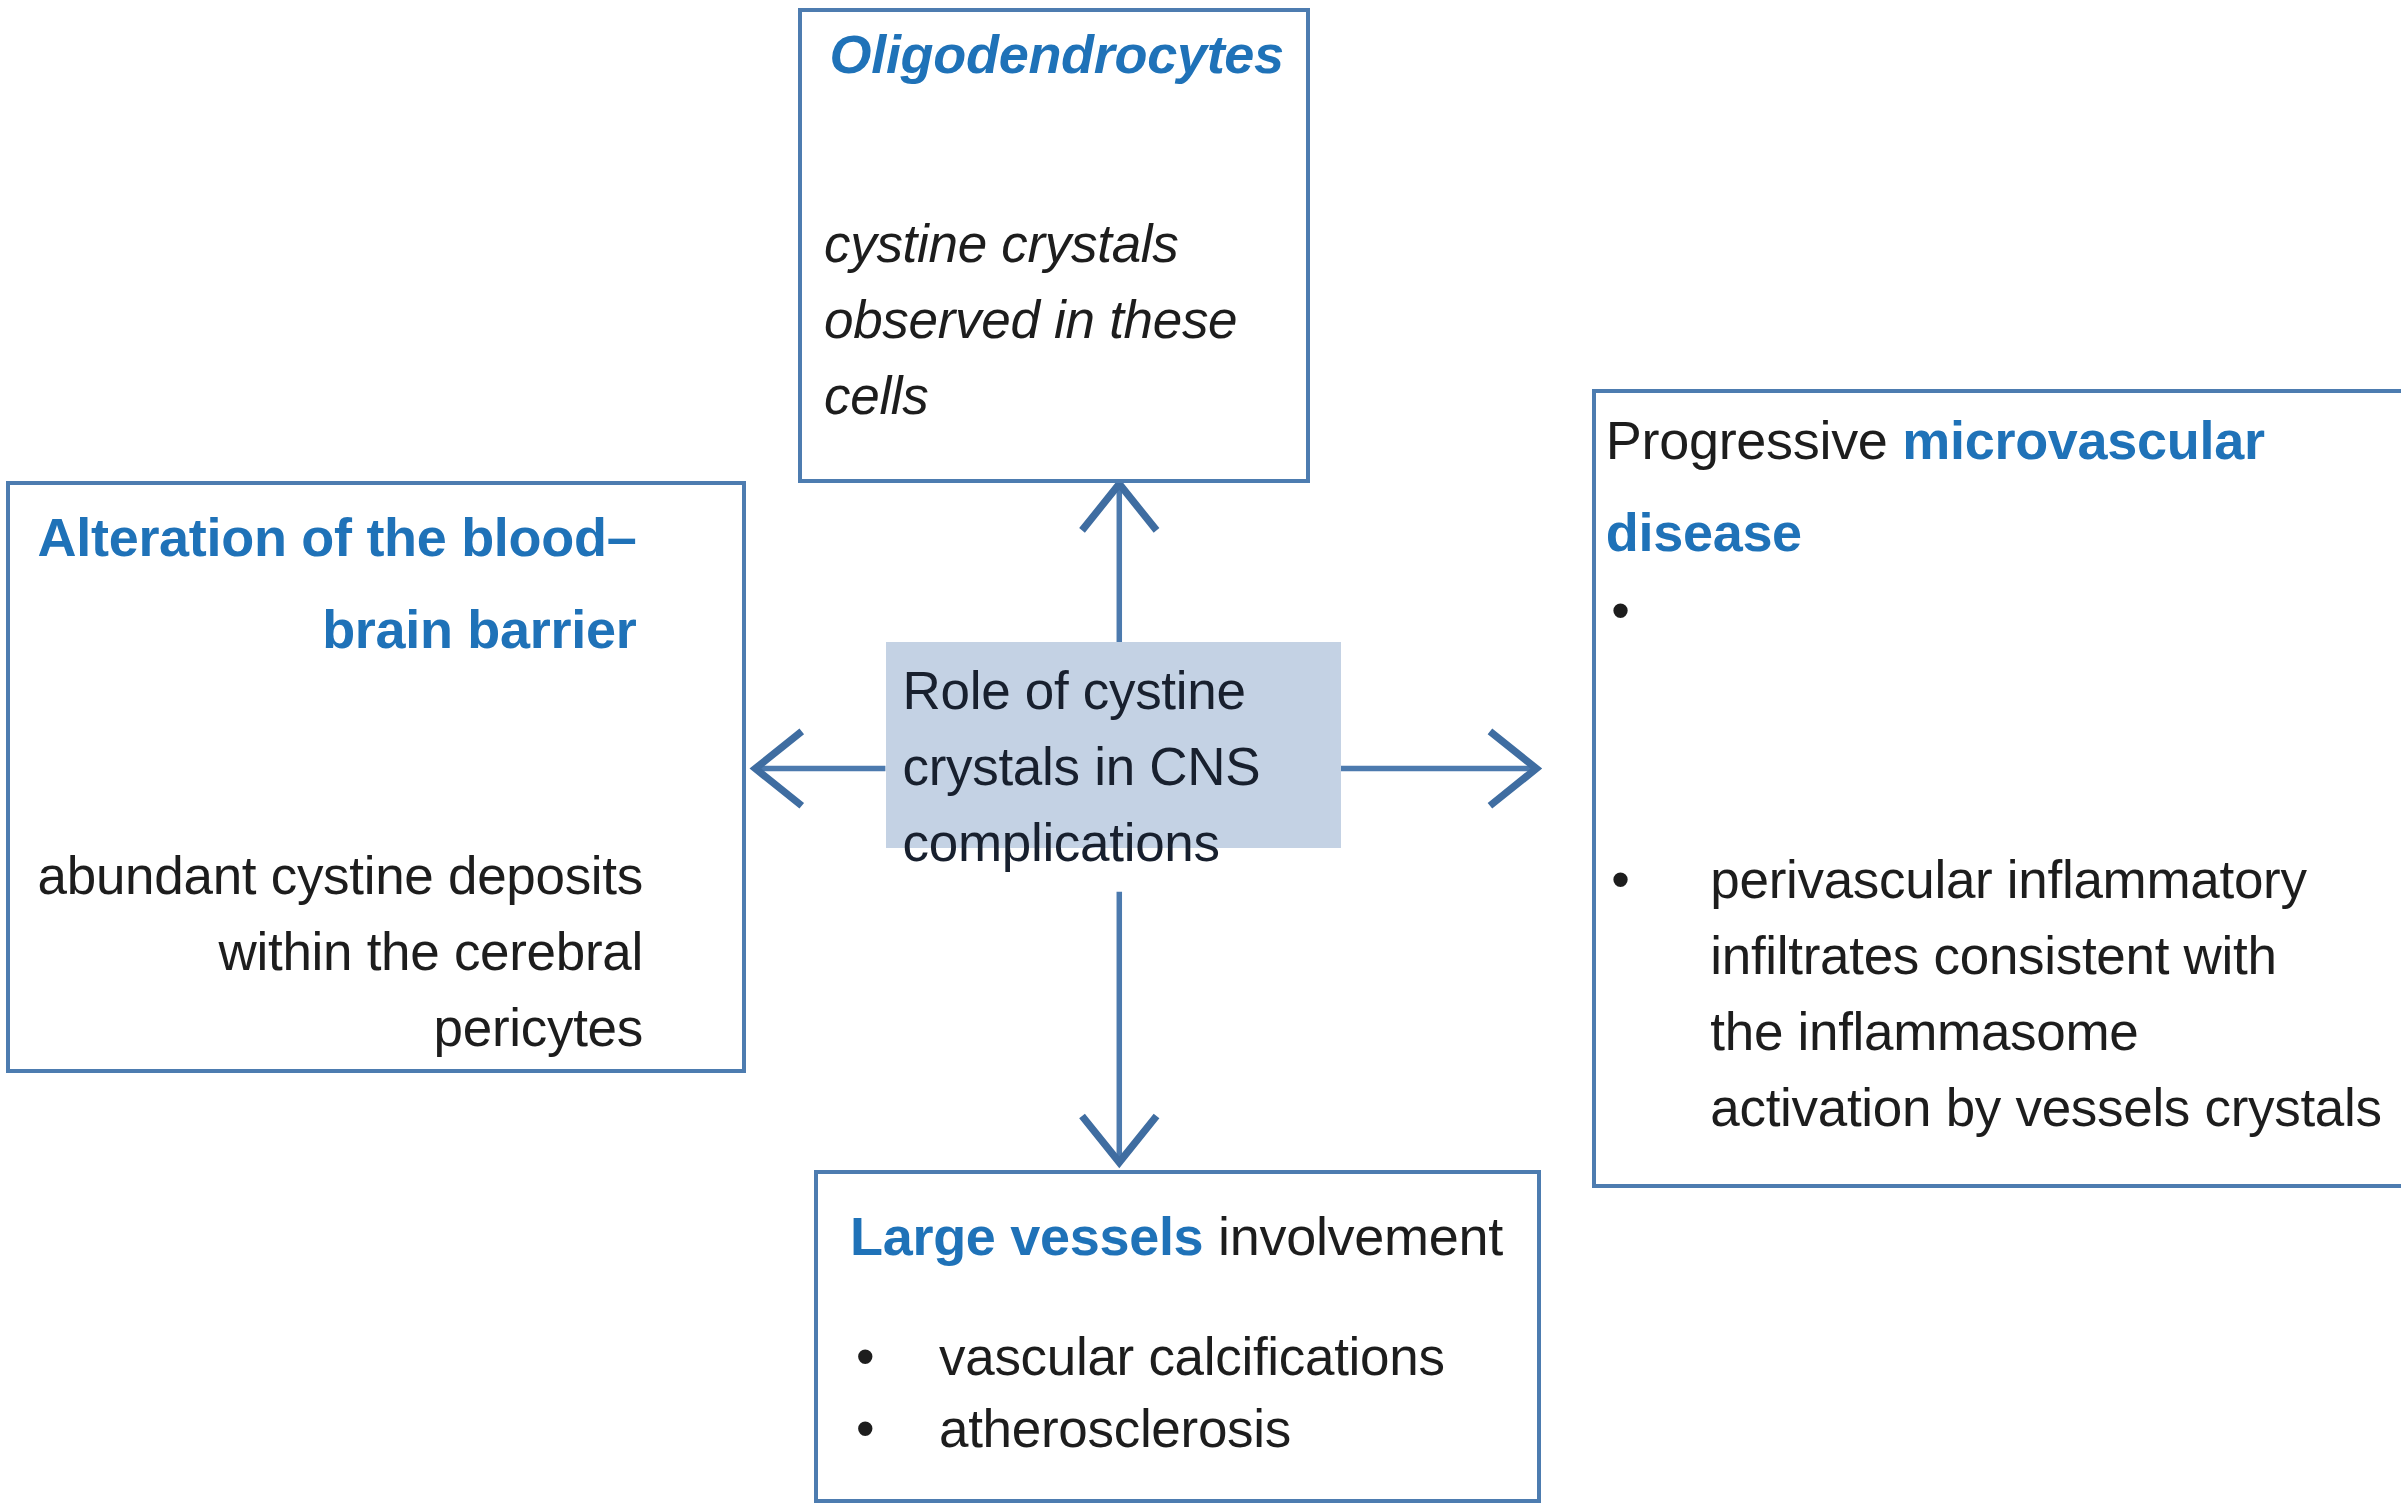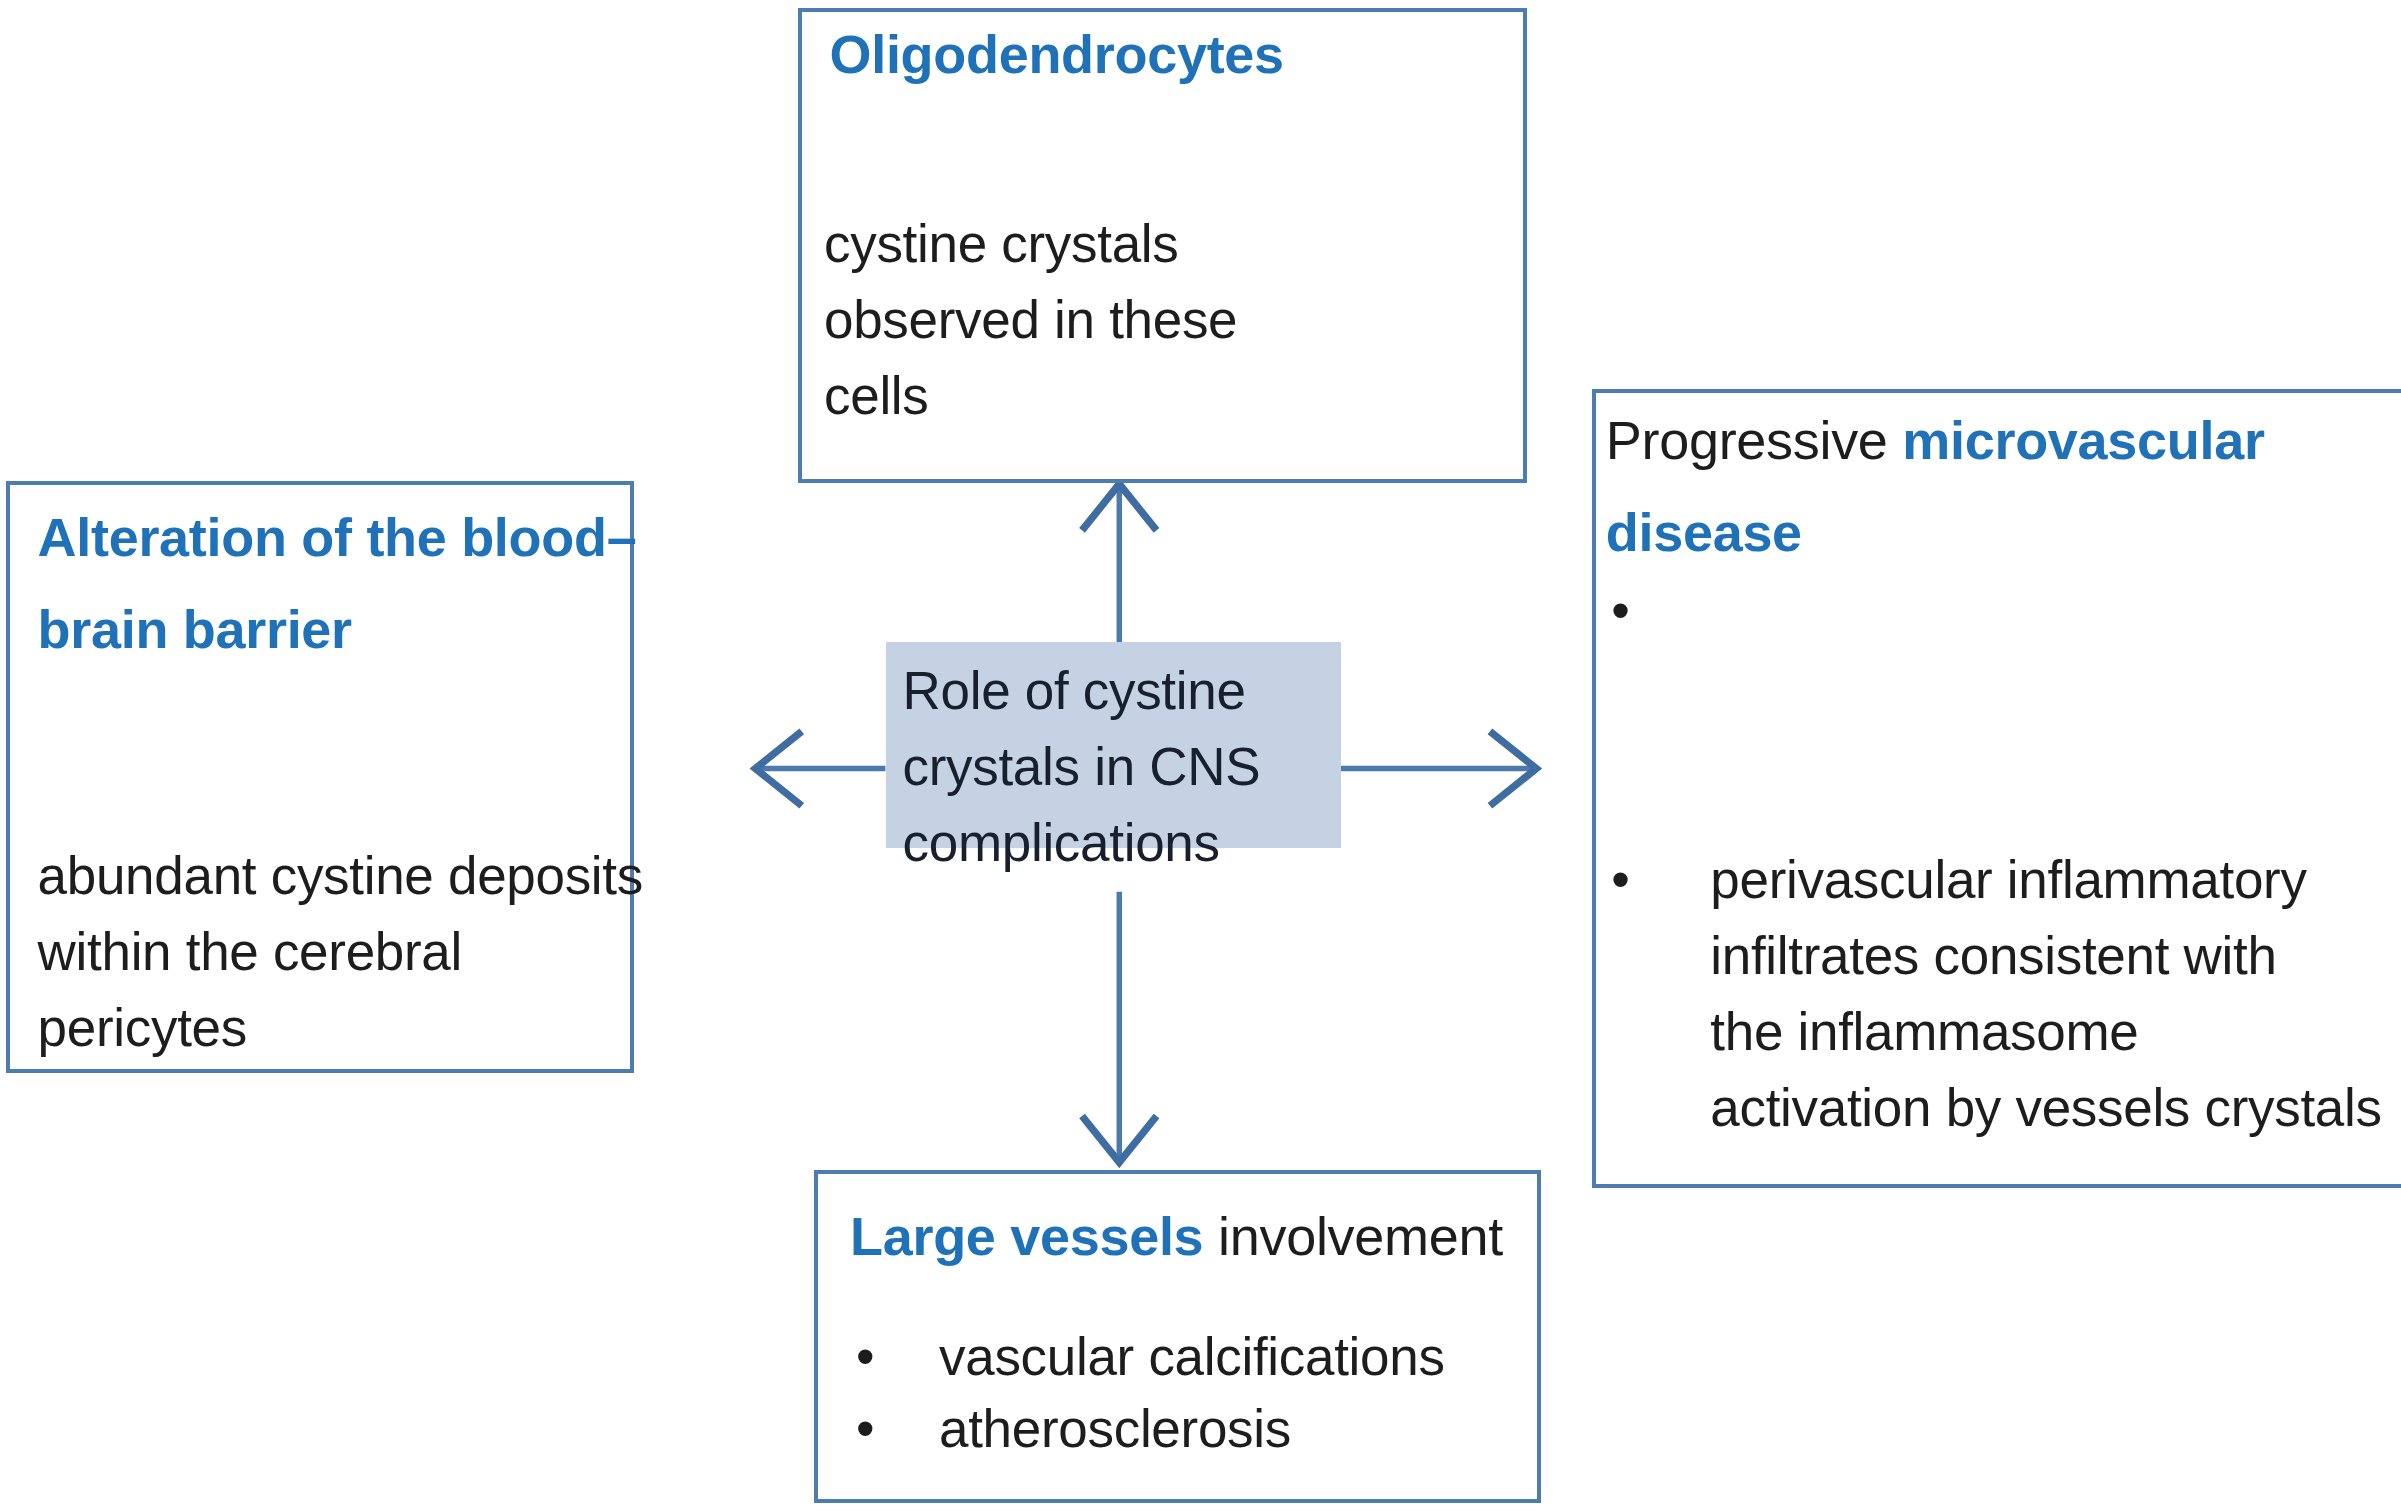--- a/index.html
+++ b/index.html
@@ -91,30 +91,30 @@
     <g stroke="#4c7aae" fill="none" stroke-width="9">
       <line x1="1450" y1="1258" x2="1242" y2="1258"></line>
       <path d="M 1313 1197 L 1237 1258 L 1313 1319" stroke="#3f6da1" stroke-width="12"></path>
     </g>
     <g stroke="#4c7aae" fill="none" stroke-width="9">
       <line x1="2195" y1="1258" x2="2510" y2="1258"></line>
       <path d="M 2440 1197 L 2516 1258 L 2440 1319" stroke="#3f6da1" stroke-width="12"></path>
     </g>
   </svg>
 
-  <div class="box" style="left:798px; top:8px; width:729px; height:475px;">
+  <div class="box" style="left:798px; top:8px; width:512px; height:475px;font-style:italic;">
     <div class="abs title-blue" style="left:27.5px; top:9.2px; line-height:67px;">Oligodendrocytes</div>
     <div class="abs" style="left:22px; top:194px;">
       <div class="body-text">cystine crystals</div>
       <div class="body-text">observed in these</div>
       <div class="body-text">cells</div>
     </div>
   </div>
 
-  <div class="box" style="left:6.1px; top:481px; width:628px; height:592px;">
+  <div class="box" style="left:6.1px; top:481px; width:740px; height:592px;text-align:right;">
     <div class="abs" style="left:27.5px; top:6.1px;">
       <div class="title-blue">Alteration of the blood–</div>
       <div class="title-blue">brain barrier</div>
     </div>
     <div class="abs" style="left:27.5px; top:353px;">
       <div class="body-text">abundant cystine deposits</div>
       <div class="body-text">within the cerebral</div>
       <div class="body-text">pericytes</div>
     </div>
   </div>

